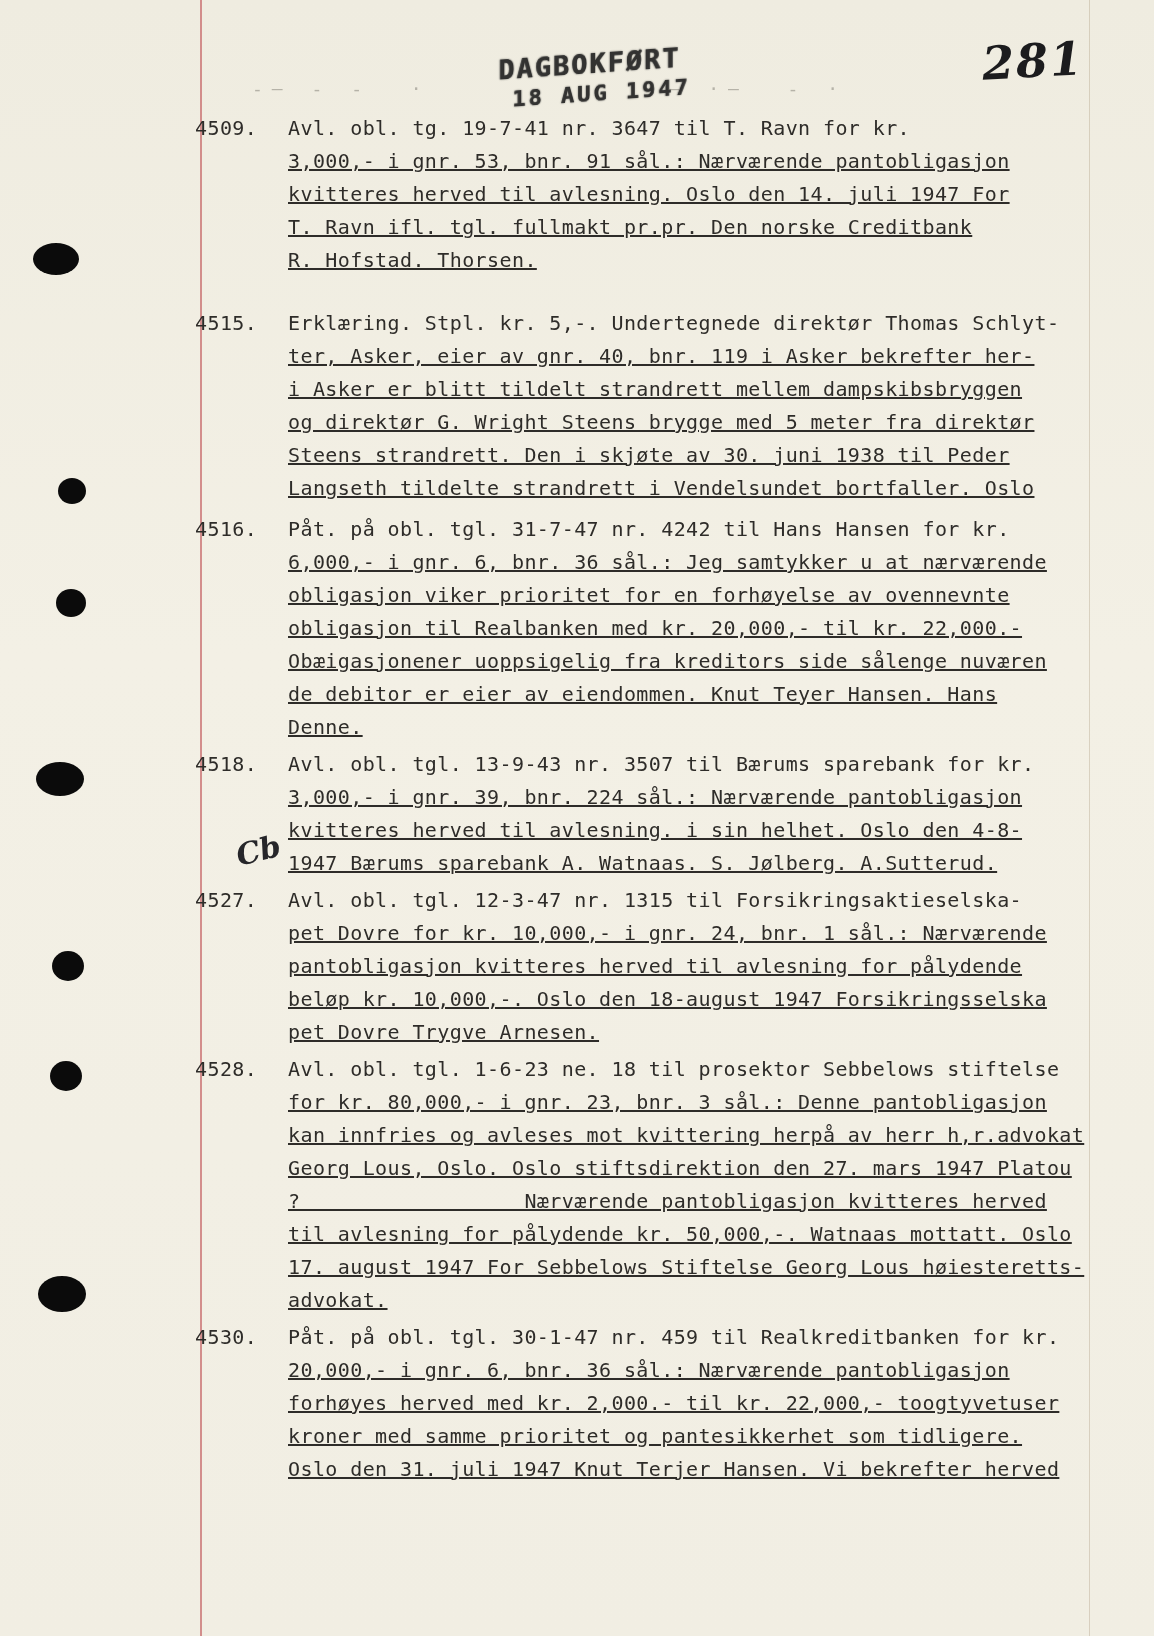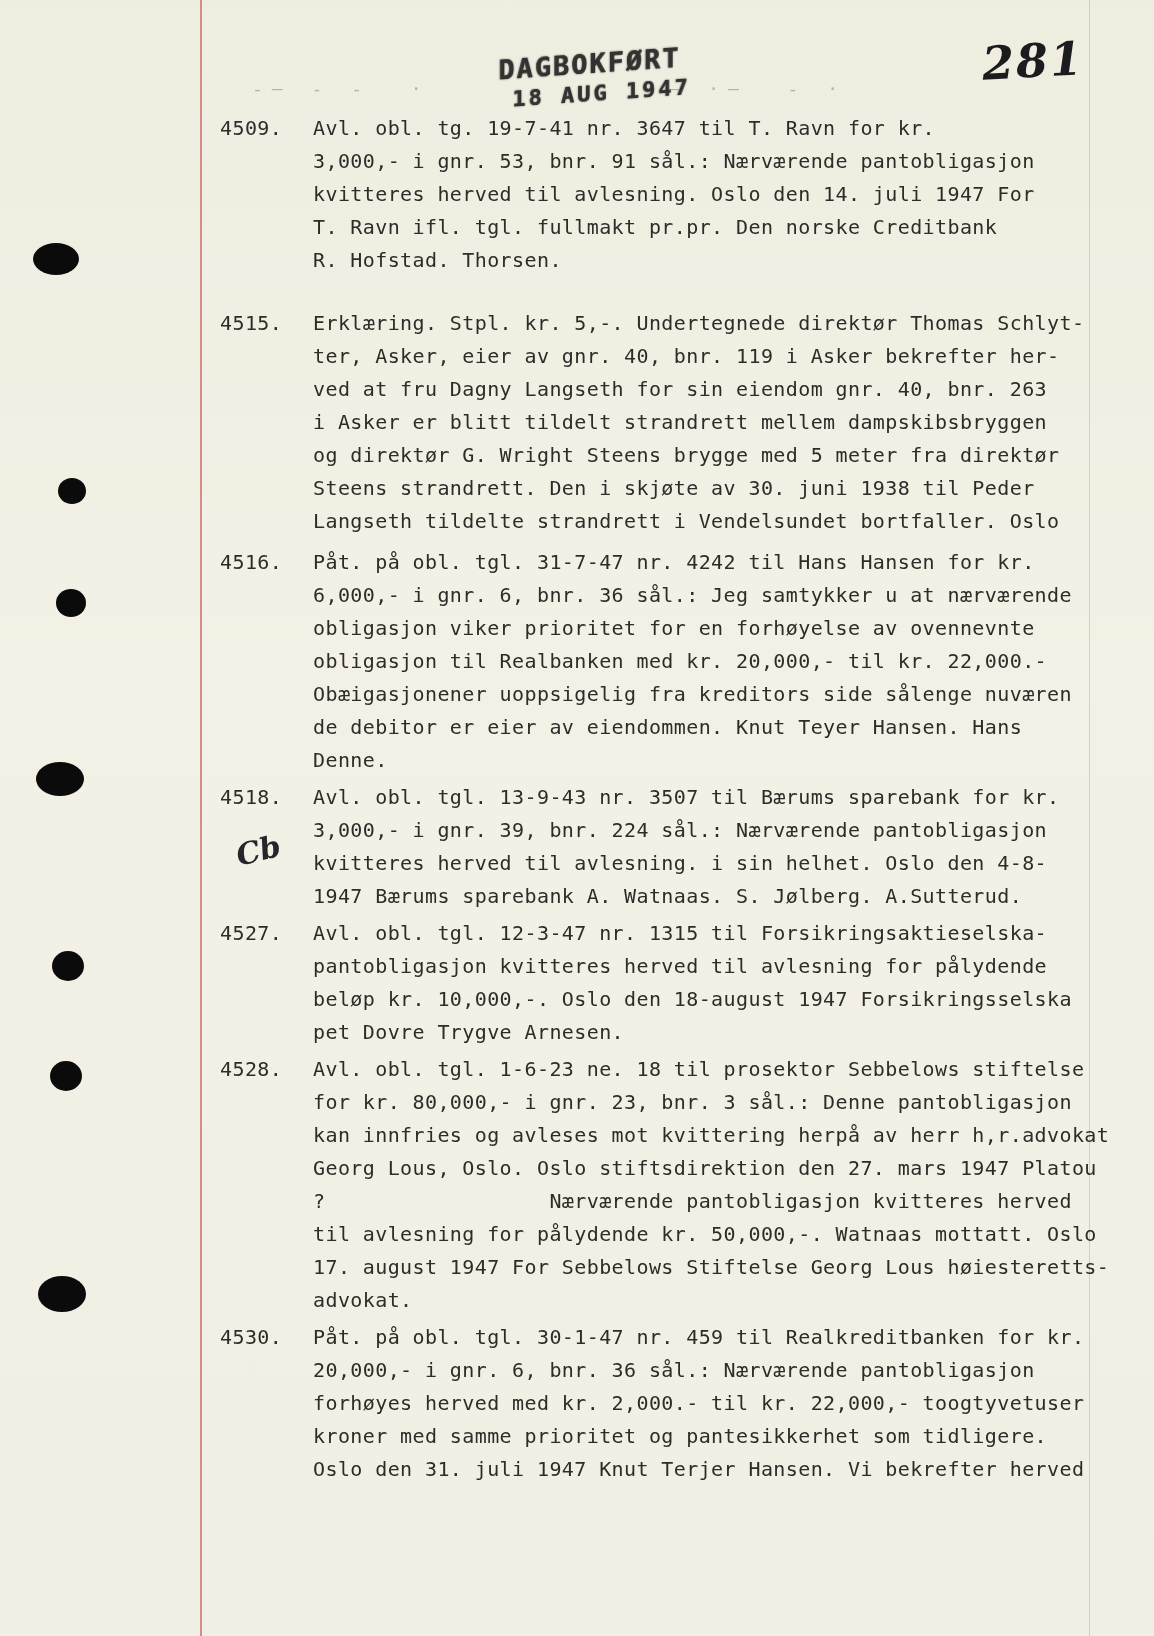--- a/index.html
+++ b/index.html
@@ -61,29 +61,29 @@
   }
   
   .faint-marks{
     position:absolute;left:252px;top:78px;width:640px;
     color:rgba(110,108,100,0.45);
     font-size:18px;letter-spacing:9px;
     white-space:pre;
   }
   
   .entries{
-    position:absolute;left:220px;top:112px;width:905px;
+    position:absolute;left:195px;top:112px;width:905px;
     font-size:20px;line-height:33px;
     letter-spacing:0.4px;
   }
   .entry{margin:0 0 4px 0;}
   .entry:nth-child(1){margin-bottom:30px;}
   .entry:nth-child(2){margin-bottom:8px;}
   .line{white-space:pre-wrap;}
-  .line.cont{padding-left:93px;}
+  .line.cont{padding-left:93px;text-decoration:underline;}
   .num{display:inline-block;width:93px;}
   
   .scribble{
     position:absolute;left:236px;top:833px;
     font-family:"DejaVu Serif", serif;
     font-style:italic;font-size:30px;font-weight:bold;
     color:#26262a;transform:rotate(-14deg);
   }
 </style>
 </head>
@@ -117,21 +117,20 @@
       <div class="entry">
         <div class="line first"><span class="num">4509.</span><span>Avl. obl. tg. 19-7-41 nr. 3647 til T. Ravn for kr.</span></div>
         <div class="line cont">3,000,- i gnr. 53, bnr. 91 sål.: Nærværende pantobligasjon</div>
         <div class="line cont">kvitteres herved til avlesning. Oslo den 14. juli 1947 For</div>
         <div class="line cont">T. Ravn ifl. tgl. fullmakt pr.pr. Den norske Creditbank</div>
         <div class="line cont">R. Hofstad. Thorsen.</div>
       </div>
       <div class="entry">
         <div class="line first"><span class="num">4515.</span><span>Erklæring. Stpl. kr. 5,-. Undertegnede direktør Thomas Schlyt-</span></div>
         <div class="line cont">ter, Asker, eier av gnr. 40, bnr. 119 i Asker bekrefter her-</div>
-        <div class="line cont">ved at fru Dagny Langseth for sin eiendom gnr. 40, bnr. 263</div>
         <div class="line cont">i Asker er blitt tildelt strandrett mellem dampskibsbryggen</div>
         <div class="line cont">og direktør G. Wright Steens brygge med 5 meter fra direktør</div>
         <div class="line cont">Steens strandrett. Den i skjøte av 30. juni 1938 til Peder</div>
         <div class="line cont">Langseth tildelte strandrett i Vendelsundet bortfaller. Oslo</div>
       </div>
       <div class="entry">
         <div class="line first"><span class="num">4516.</span><span>Påt. på obl. tgl. 31-7-47 nr. 4242 til Hans Hansen for kr.</span></div>
         <div class="line cont">6,000,- i gnr. 6, bnr. 36 sål.: Jeg samtykker u at nærværende</div>
         <div class="line cont">obligasjon viker prioritet for en forhøyelse av ovennevnte</div>
         <div class="line cont">obligasjon til Realbanken med kr. 20,000,- til kr. 22,000.-</div>
@@ -140,20 +139,21 @@
         <div class="line cont">Denne.</div>
       </div>
       <div class="entry">
         <div class="line first"><span class="num">4518.</span><span>Avl. obl. tgl. 13-9-43 nr. 3507 til Bærums sparebank for kr.</span></div>
         <div class="line cont">3,000,- i gnr. 39, bnr. 224 sål.: Nærværende pantobligasjon</div>
         <div class="line cont">kvitteres herved til avlesning. i sin helhet. Oslo den 4-8-</div>
         <div class="line cont">1947 Bærums sparebank A. Watnaas. S. Jølberg. A.Sutterud.</div>
       </div>
       <div class="entry">
         <div class="line first"><span class="num">4527.</span><span>Avl. obl. tgl. 12-3-47 nr. 1315 til Forsikringsaktieselska-</span></div>
+        <div class="line cont">pet Dovre for kr. 10,000,- i gnr. 24, bnr. 1 sål.: Nærværende</div>
         <div class="line cont">pantobligasjon kvitteres herved til avlesning for pålydende</div>
         <div class="line cont">beløp kr. 10,000,-. Oslo den 18-august 1947 Forsikringsselska</div>
         <div class="line cont">pet Dovre Trygve Arnesen.</div>
       </div>
       <div class="entry">
         <div class="line first"><span class="num">4528.</span><span>Avl. obl. tgl. 1-6-23 ne. 18 til prosektor Sebbelows stiftelse</span></div>
         <div class="line cont">for kr. 80,000,- i gnr. 23, bnr. 3 sål.: Denne pantobligasjon</div>
         <div class="line cont">kan innfries og avleses mot kvittering herpå av herr h,r.advokat</div>
         <div class="line cont">Georg Lous, Oslo. Oslo stiftsdirektion den 27. mars 1947 Platou</div>
         <div class="line cont">?                  Nærværende pantobligasjon kvitteres herved</div>

